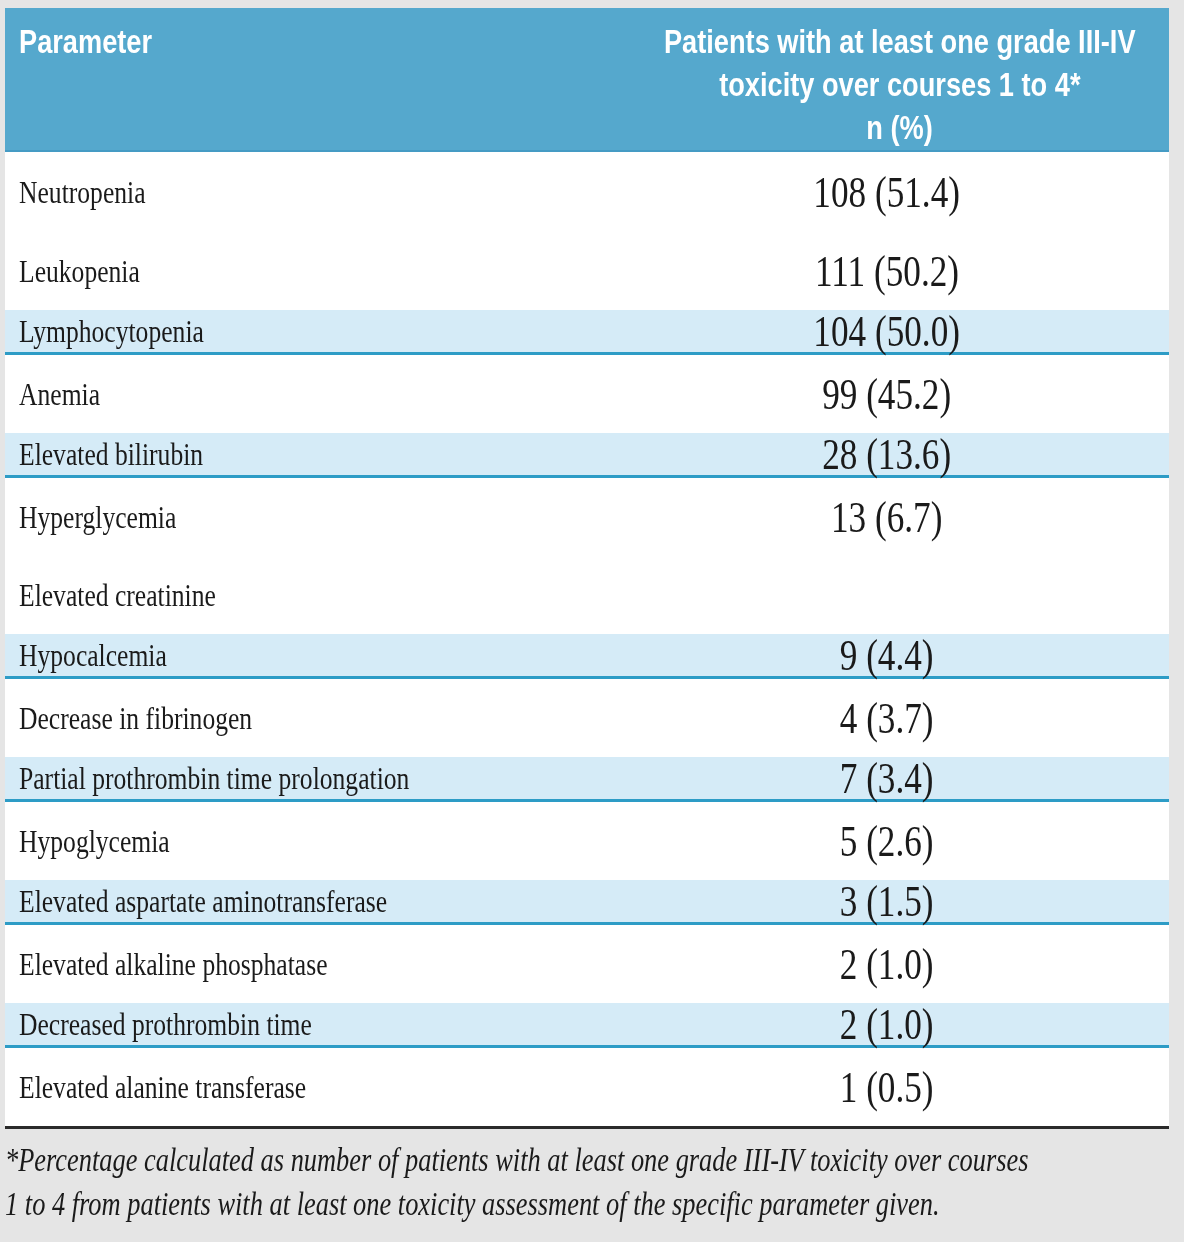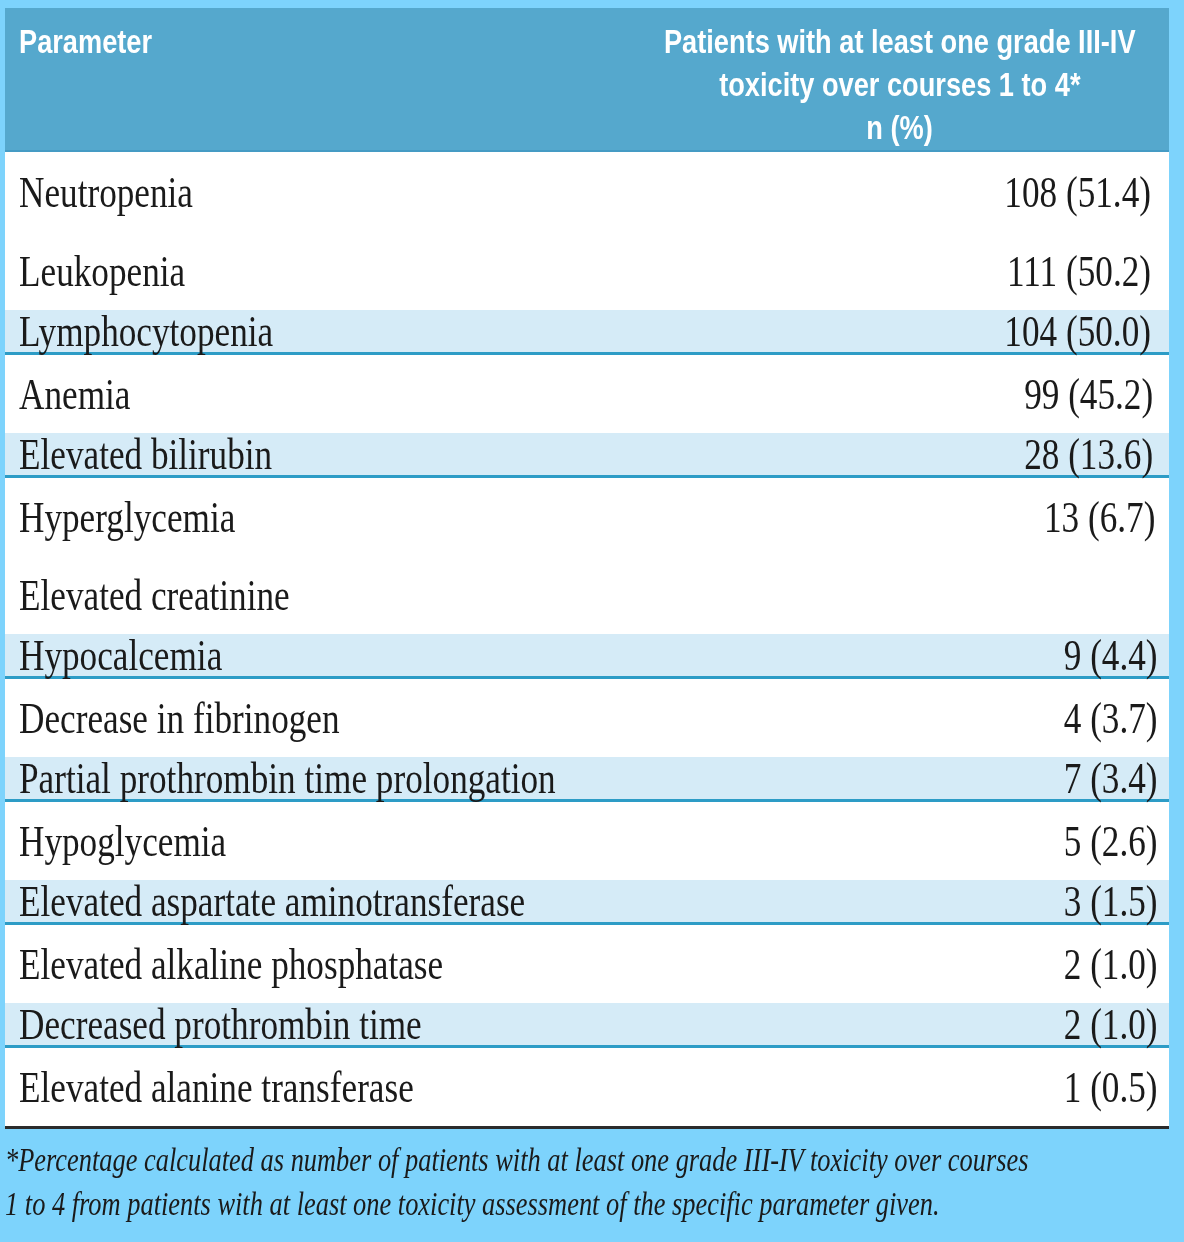--- a/index.html
+++ b/index.html
@@ -4,21 +4,21 @@
 <style>
   html, body {
     margin: 0;
     padding: 0;
     background: #ffffff;
   }
   .page {
     position: relative;
     width: 1184px;
     height: 1242px;
-    background: #7dd3fc;
+    background: #e5e5e5;
     overflow: hidden;
     font-family: "Liberation Serif", serif;
     color: #1a1a1a;
   }
   .table {
     position: absolute;
     left: 5px;
     top: 8px;
     width: 1164px;
   }
@@ -68,26 +68,26 @@
   .tr.white.first { height: 80px; }
   .tr.blue {
     height: 45px;
     background: #d5ebf7;
     border-bottom: 3px solid #2d9cc6;
   }
   .td-param {
     flex: 0 0 600px;
     box-sizing: border-box;
     padding-left: 14px;
-    font-size: 44px;
+    font-size: 32px;
     white-space: nowrap;
   }
   .td-value {
     flex: 1 1 auto;
-    text-align: right;
+    text-align: center;
     font-size: 44px;
     white-space: nowrap;
   }
 
   
   .rule {
     height: 3px;
     background: #2b2b2b;
   }
   .footnote {

